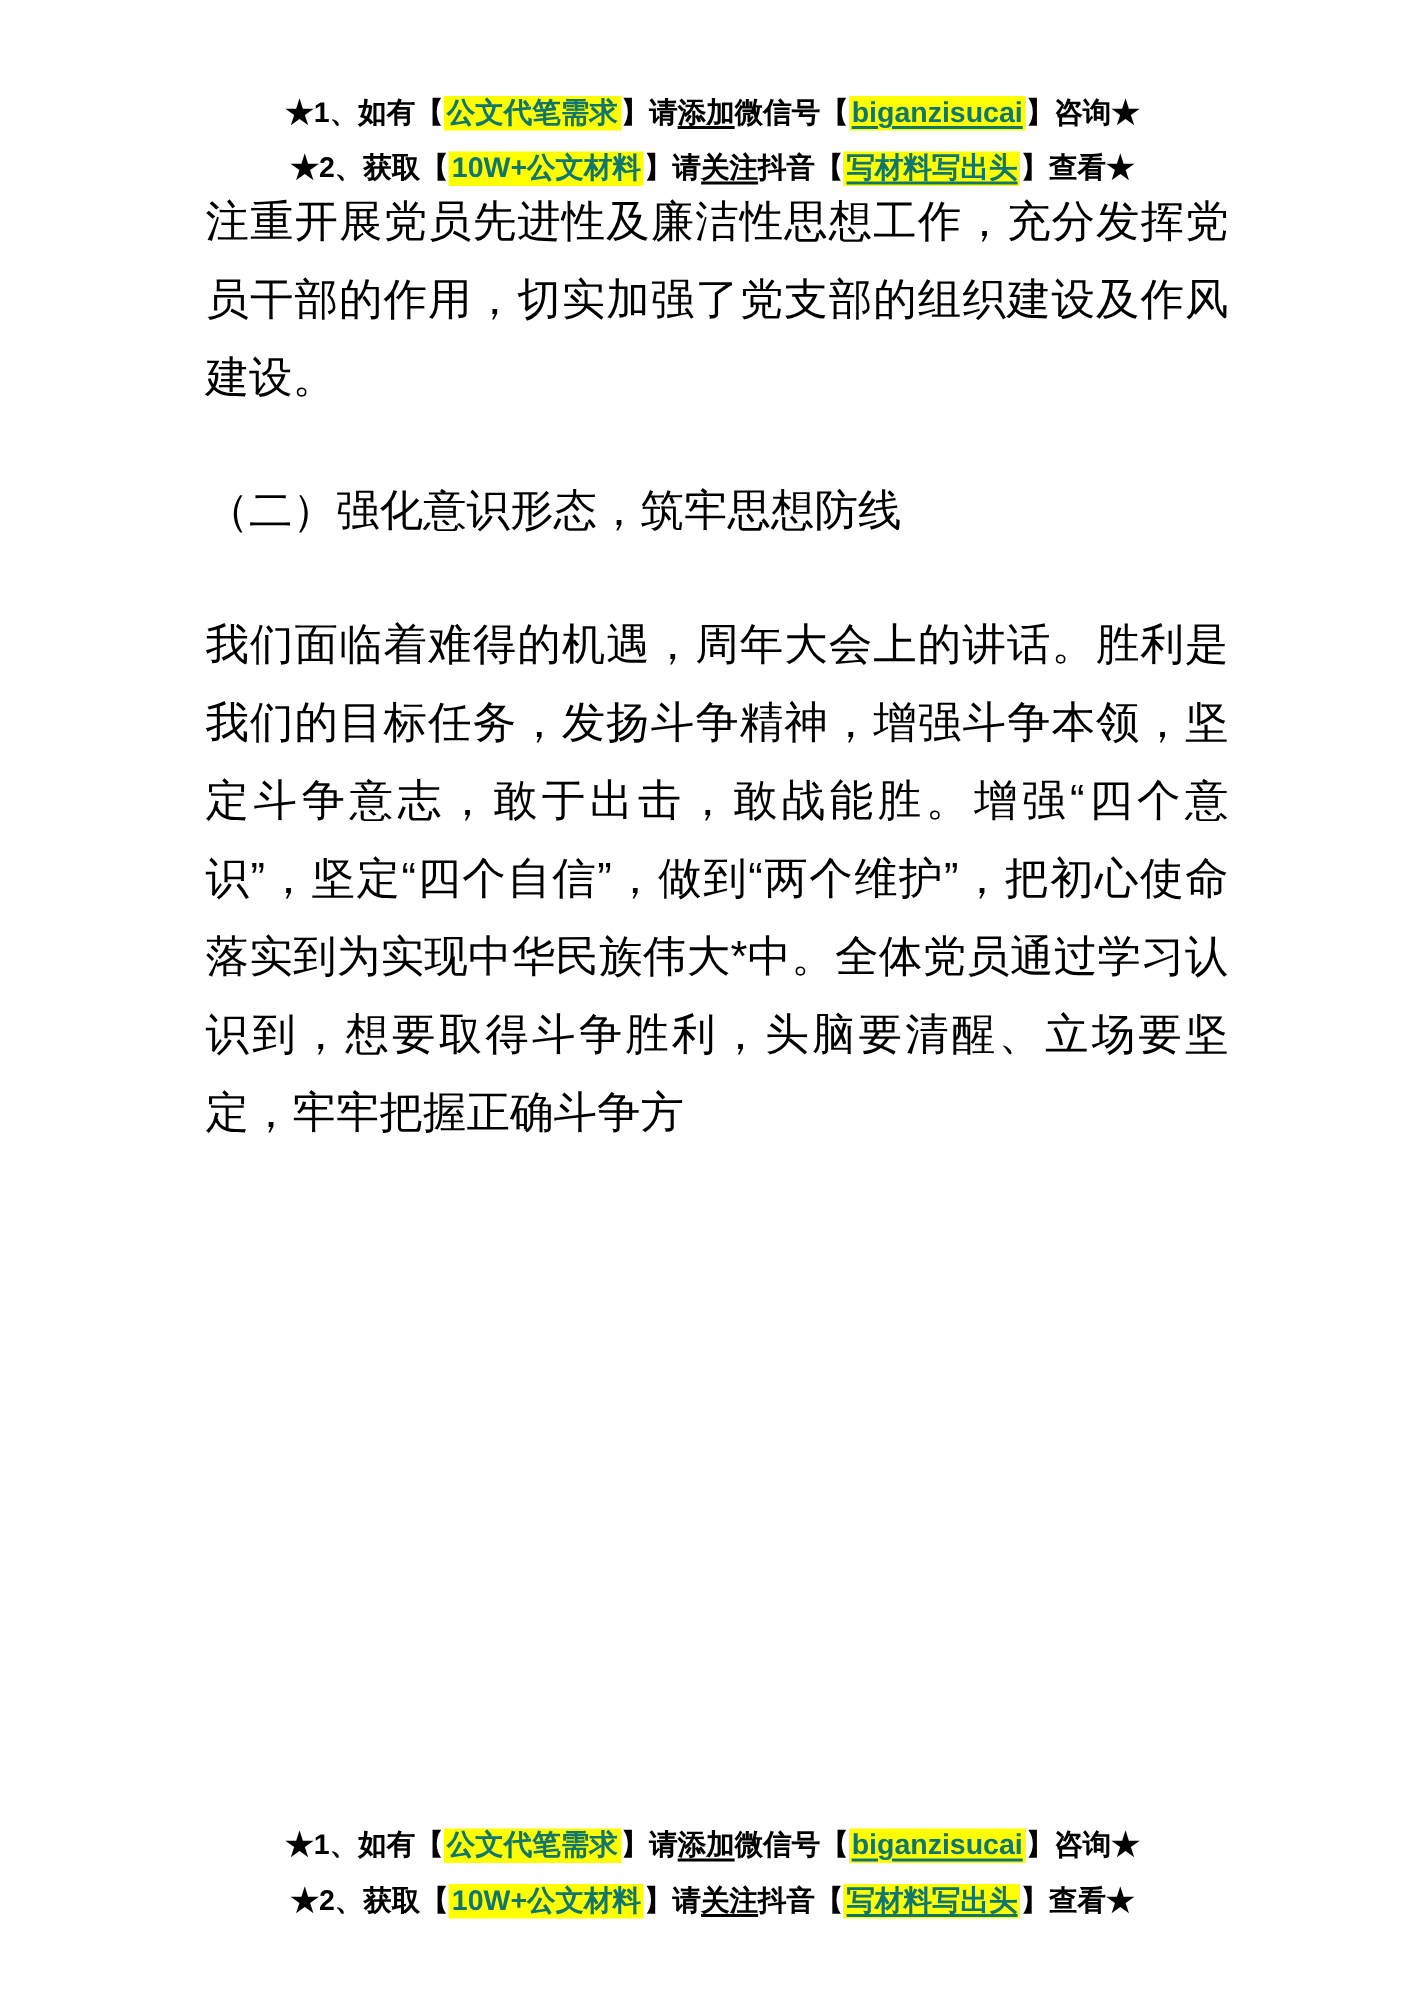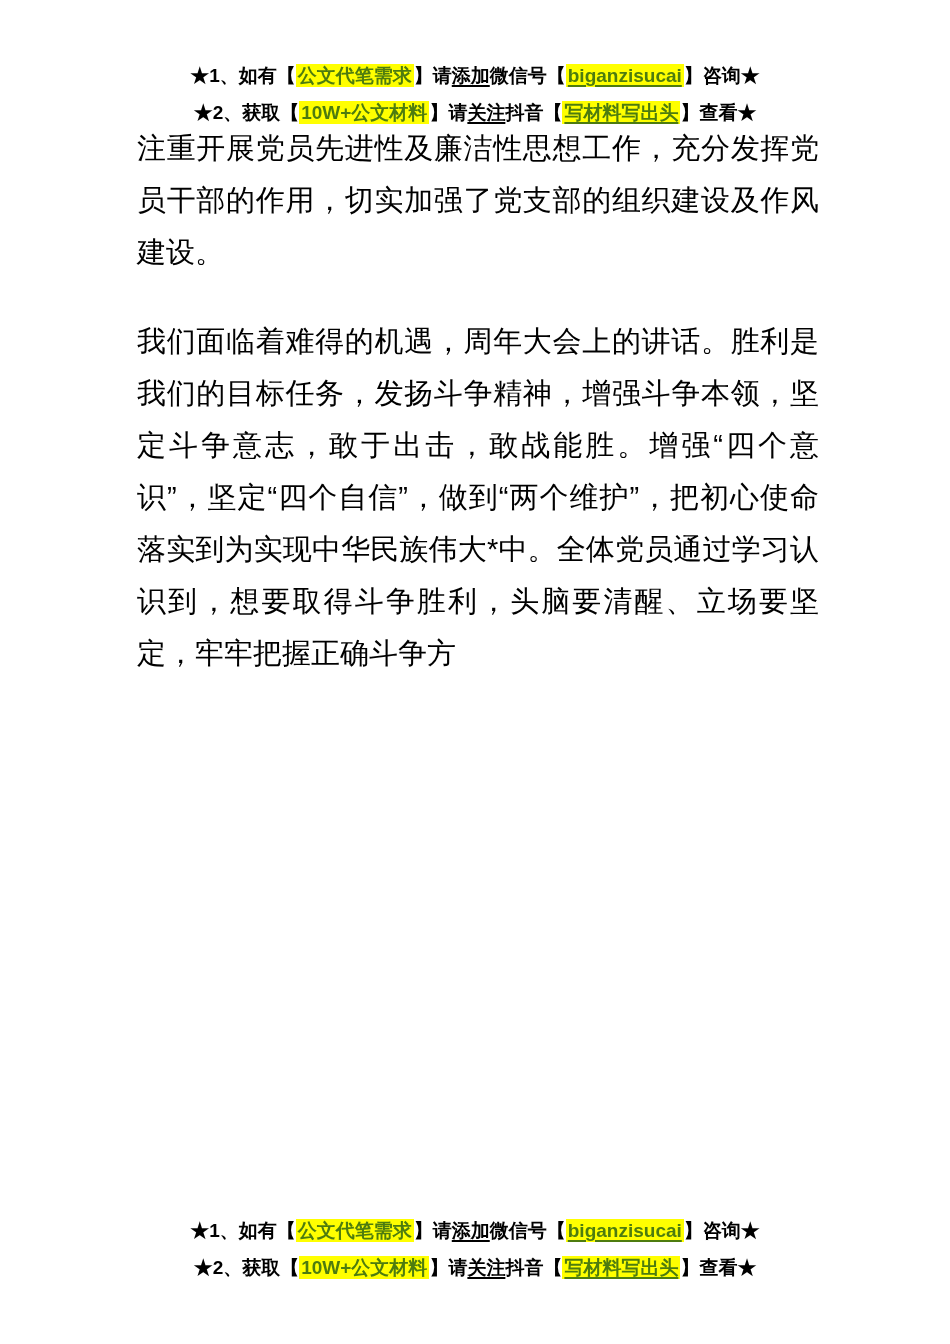--- a/index.html
+++ b/index.html
@@ -22,21 +22,21 @@
     line-height: 37px;
     color: #000000;
     white-space: nowrap;
   }
   .promo-header { top: 57px; }
   .promo-footer { bottom: 58px; }
   .hl {
     background: #ffff00;
     padding: 1px 2px;
   }
-  .red { color: #4d7c0f; }
+  .red { color: #0f766e; }
   .ul {
     text-decoration: underline;
     text-decoration-thickness: 2px;
     text-underline-offset: 3px;
   }
   .content {
     position: absolute;
     top: 122px;
     left: 137px;
     width: 682px;
@@ -61,20 +61,21 @@
   <div class="promo-line">
     <span>★1、如有【</span><span class="hl red">公文代笔需求</span><span>】请</span><span class="ul">添加</span><span>微信号【</span><span class="hl red ul">biganzisucai</span><span>】咨询★</span>
   </div>
   <div class="promo-line">
     <span>★2、获取【</span><span class="hl red">10W+公文材料</span><span>】请</span><span class="ul">关注</span><span>抖音【</span><span class="hl red ul">写材料写出头</span><span>】查看★</span>
   </div>
 </div>
 
 <div class="content">
   <p>注重开展党员先进性及廉洁性思想工作，充分发挥党员干部的作用，切实加强了党支部的组织建设及作风建设。</p>
+  <div class="heading">（二）强化意识形态，筑牢思想防线</div>
   <p>我们面临着难得的机遇，周年大会上的讲话。胜利是我们的目标任务，发扬斗争精神，增强斗争本领，坚定斗争意志，敢于出击，敢战能胜。增强“四个意识”，坚定“四个自信”，做到“两个维护”，把初心使命落实到为实现中华民族伟大*中。全体党员通过学习认识到，想要取得斗争胜利，头脑要清醒、立场要坚定，牢牢把握正确斗争方</p>
 </div>
 
 <div class="promo promo-footer">
   <div class="promo-line">
     <span>★1、如有【</span><span class="hl red">公文代笔需求</span><span>】请</span><span class="ul">添加</span><span>微信号【</span><span class="hl red ul">biganzisucai</span><span>】咨询★</span>
   </div>
   <div class="promo-line">
     <span>★2、获取【</span><span class="hl red">10W+公文材料</span><span>】请</span><span class="ul">关注</span><span>抖音【</span><span class="hl red ul">写材料写出头</span><span>】查看★</span>
   </div>

